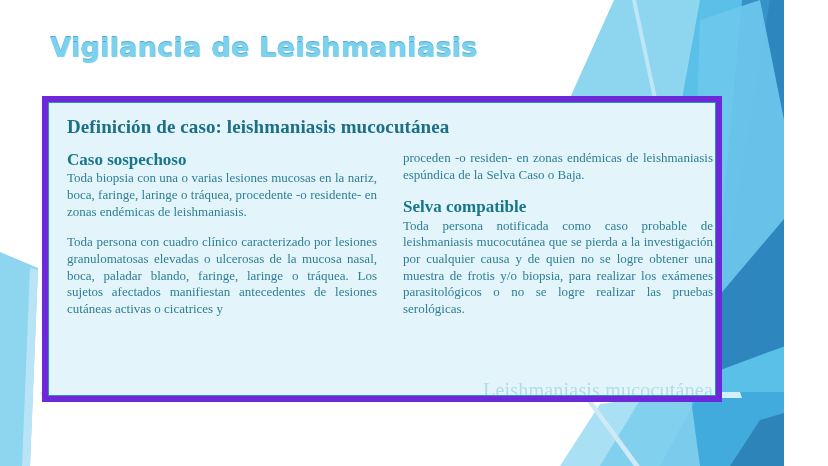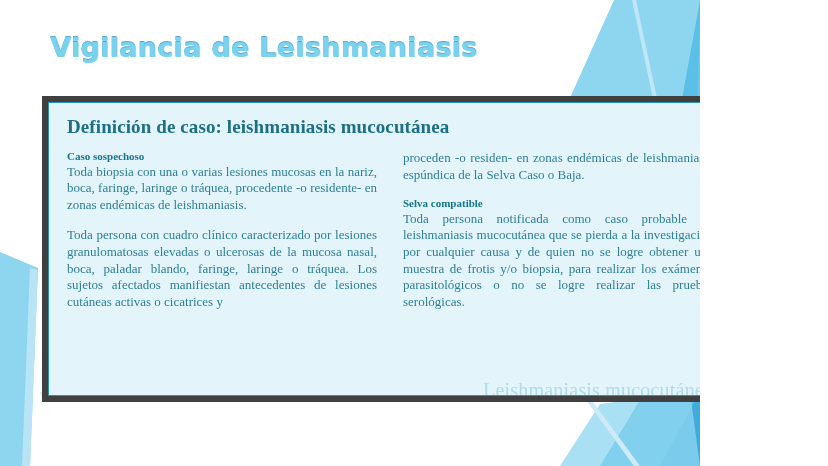--- a/index.html
+++ b/index.html
@@ -2,21 +2,21 @@
 <html><head>
 <meta charset="utf-8">
 <style>
   html, body {
     margin: 0;
     padding: 0;
     background: #ffffff;
   }
   #slide {
     position: relative;
-    width: 700px;
+    width: 784px;
     height: 466px;
     overflow: hidden;
     background: #ffffff;
     font-family: "Liberation Serif", "DejaVu Serif", serif;
   }
 
   
   .bg-layer {
     position: absolute;
     inset: 0;
@@ -39,21 +39,21 @@
     z-index: 5;
   }
 
   
   #content-box {
     position: absolute;
     left: 42px;
     top: 96px;
     width: 680px;
     height: 306px;
-    background: #404040;
+    background: #6d28d9;
     padding: 6px;
     box-sizing: border-box;
     z-index: 4;
   }
   #content-box-inner {
     position: relative;
     width: 100%;
     height: 100%;
     border: 1.5px solid #2b93ae;
     background: #e3f4fa;
@@ -76,21 +76,21 @@
     display: flex;
     gap: 26px;
     align-items: flex-start;
   }
   .col {
     width: 310px;
     flex: 0 0 310px;
   }
   .sub-head {
     font-family: "Liberation Serif", "DejaVu Serif", serif;
-    font-size: 11px;
+    font-size: 17px;
     font-weight: bold;
     color: #17758c;
     margin: 0 0 1px 0;
     line-height: 1.15;
   }
   .para {
     font-family: "Liberation Serif", "DejaVu Serif", serif;
     font-size: 13px;
     line-height: 1.28;
     color: #2e7f96;

